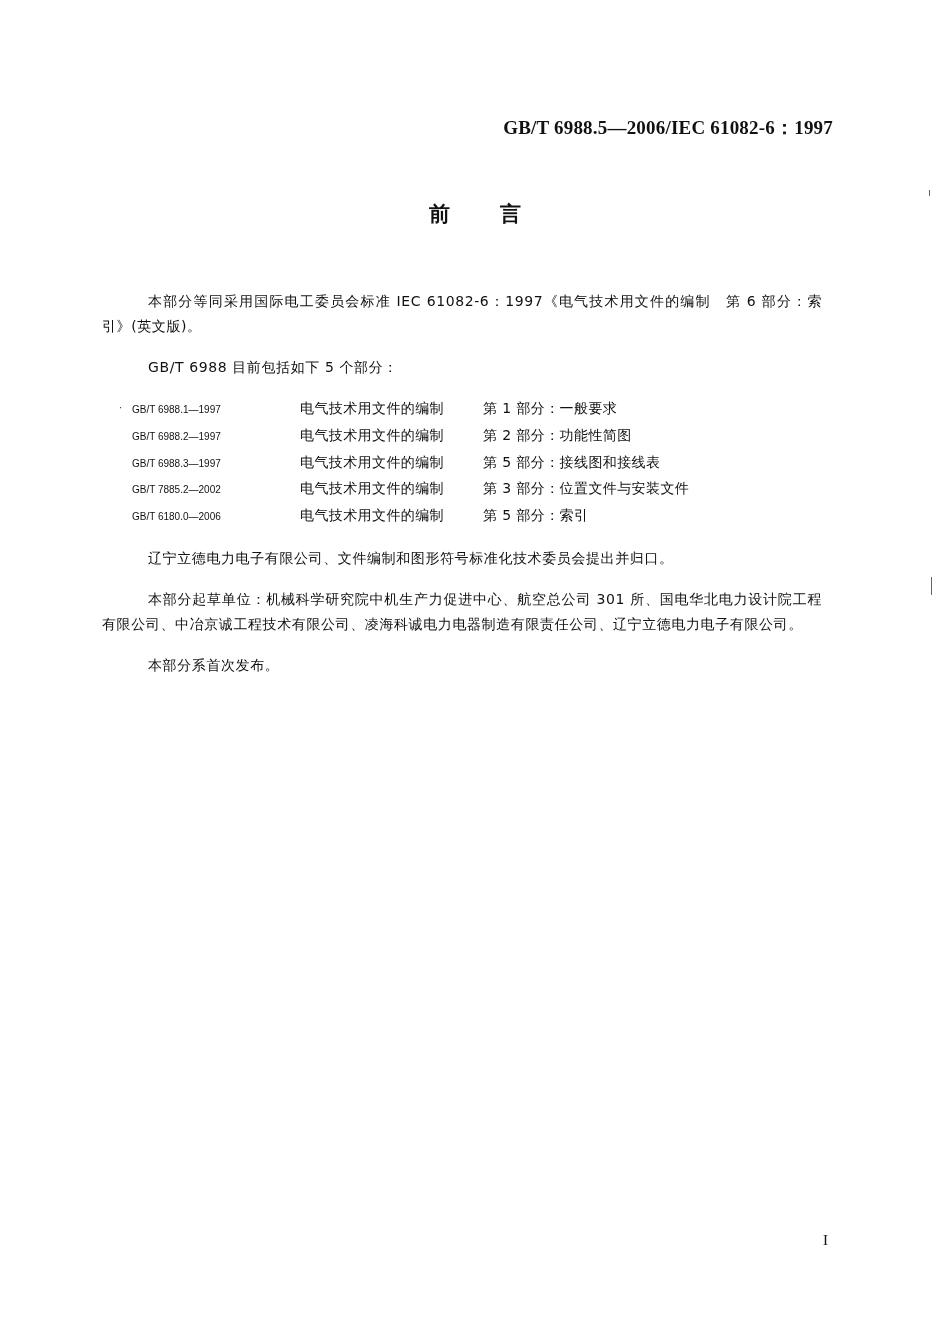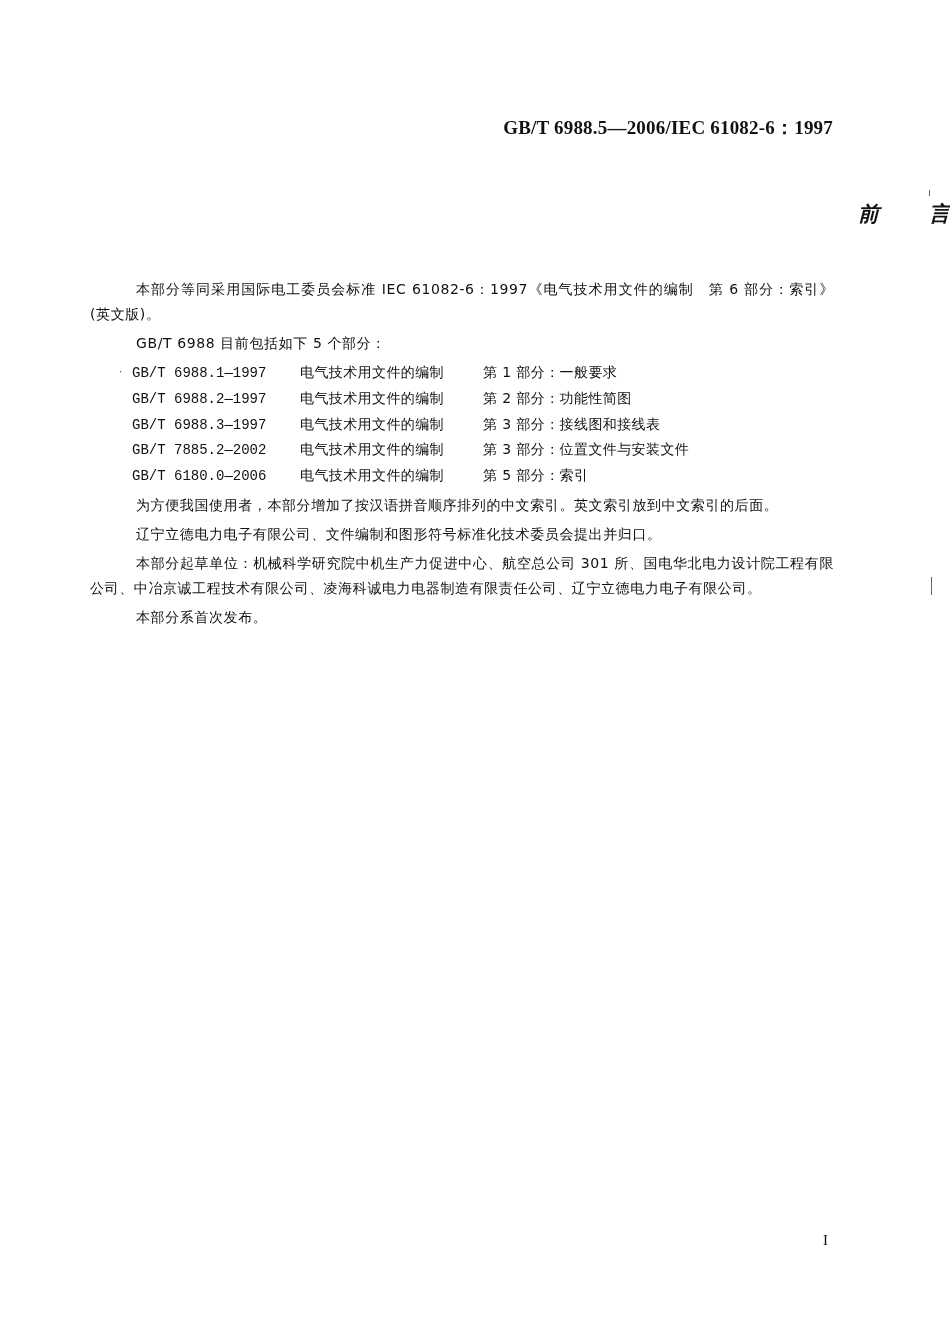--- a/index.html
+++ b/index.html
@@ -23,61 +23,60 @@
       font-size: 19px;
       font-weight: bold;
       letter-spacing: 0.2px;
       white-space: nowrap;
     }
     .title {
       position: absolute;
       top: 200px;
       left: 0;
       width: 100%;
-      text-align: right;
+      text-align: center;
       font-family: "DejaVu Sans", "Liberation Sans", sans-serif;
       font-size: 21px;
       font-weight: bold;
       letter-spacing: 0;
-      font-style: italic;
     }
     .title span { display: inline-block; }
     .title .gap { width: 50px; }
     .body-text {
       position: absolute;
       top: 273px;
       left: 86px;
       width: 752px;
       font-family: "DejaVu Sans", "Liberation Sans", sans-serif;
       font-size: 14px;
       line-height: 24.9px;
     }
     .para {
-      margin: 4px;
+      margin: 16px;
       text-indent: 46px;
       text-align: justify;
       text-align-last: left;
       letter-spacing: 0.6px;
     }
     .para-list {
       margin: 0;
       padding: 0;
       list-style: none;
     }
     .para-list li {
       padding-left: 46px;
       white-space: nowrap;
       letter-spacing: 0.4px;
       position: relative;
     }
     .para-list .col-code {
       display: inline-block;
       width: 168px;
-      font-family: Liberation Mono, monospace;
-      font-size: 14px;
+      font-family: Liberation Sans, sans-serif;
+      font-size: 10px;
       letter-spacing: 0;
     }
     .para-list .col-title {
       display: inline-block;
       width: 183px;
     }
     .para-list .col-part {
       display: inline-block;
     }
     .stray-dot {
@@ -116,30 +115,29 @@
   <p class="para">GB/T 6988 目前包括如下 5 个部分：</p>
   <ul class="para-list">
     <li>
       <span class="stray-dot">·</span>
       <span class="col-code">GB/T 6988.1—1997</span><span class="col-title">电气技术用文件的编制</span><span class="col-part">第 1 部分：一般要求</span>
     </li>
     <li>
       <span class="col-code">GB/T 6988.2—1997</span><span class="col-title">电气技术用文件的编制</span><span class="col-part">第 2 部分：功能性简图</span>
     </li>
     <li>
-      <span class="col-code">GB/T 6988.3—1997</span><span class="col-title">电气技术用文件的编制</span><span class="col-part">第 3 部分：接线图和接线表</span>
+      <span class="col-code">GB/T 6988.3—1997</span><span class="col-title">电气技术用文件的编制</span><span class="col-part">第 5 部分：接线图和接线表</span>
     </li>
     <li>
       <span class="col-code">GB/T 7885.2—2002</span><span class="col-title">电气技术用文件的编制</span><span class="col-part">第 3 部分：位置文件与安装文件</span>
     </li>
     <li>
       <span class="col-code">GB/T 6180.0—2006</span><span class="col-title">电气技术用文件的编制</span><span class="col-part">第 5 部分：索引</span>
     </li>
   </ul>
-  <p class="para">为方便我国使用者，本部分增加了按汉语拼音顺序排列的中文索引。英文索引放到中文索引的后面。</p>
   <p class="para">辽宁立德电力电子有限公司、文件编制和图形符号标准化技术委员会提出并归口。</p>
   <p class="para">本部分起草单位：机械科学研究院中机生产力促进中心、航空总公司 301 所、国电华北电力设计院工程有限公司、中冶京诚工程技术有限公司、凌海科诚电力电器制造有限责任公司、辽宁立德电力电子有限公司。</p>
   <p class="para">本部分系首次发布。</p>
 </div>
 
 <div class="page-number">I</div>
 
 <div class="edge-mark a"></div>
 <div class="edge-mark b"></div>
 

